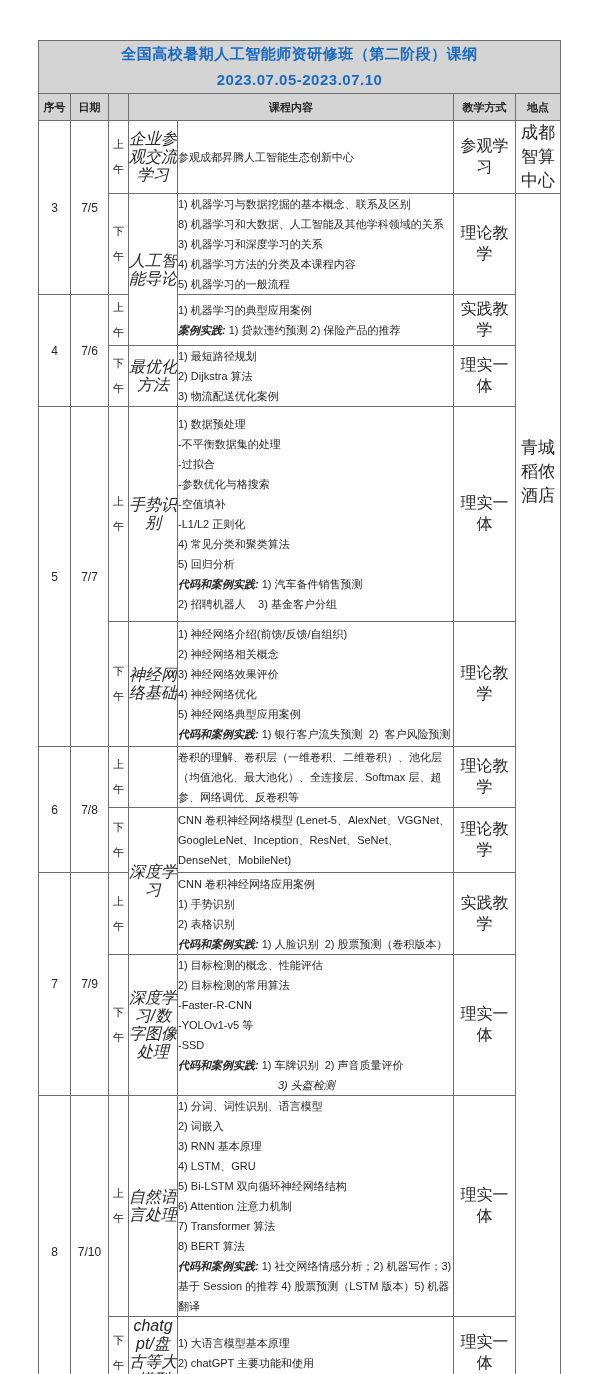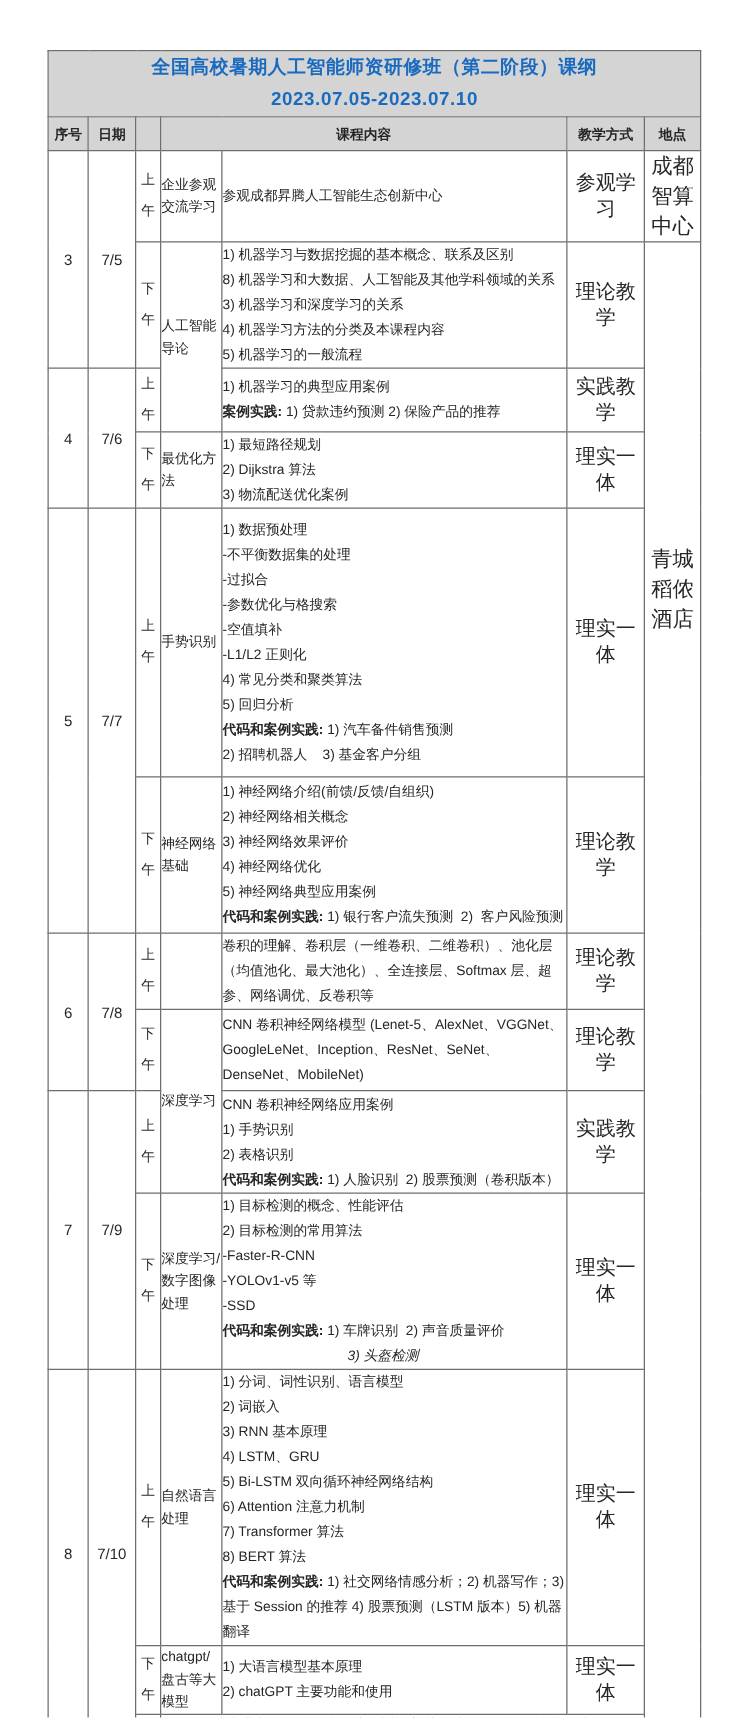--- a/index.html
+++ b/index.html
@@ -61,36 +61,37 @@
     font-size:12px;
   }
   td.period{
     text-align:center;
     font-size:11px;
     line-height:25px;
     word-break:break-all;
     padding:0 3px;
   }
   td.topic{
-    text-align:left;
-    font-size:11px;
+    text-align:center;
+    font-size:16px;
     line-height:18px;
     word-break:break-all;
     padding:0 2px;
+    font-style:italic;
   }
   td.content{
     font-size:11px;
     padding:3px 4px 3px 6px;
   }
   .cl{
     line-height:20px;
     white-space:pre-wrap;
   }
   .cl.ind{padding-left:100px;font-style:italic;}
-  .bi{font-weight:bold;}
+  .bi{font-weight:bold;font-style:italic;}
   td.method{
     text-align:center;
     font-size:16px;
   }
   td.loc{
     text-align:center;
     font-size:17px;
     line-height:24px;
     word-break:break-all;
     padding:0 3px;

